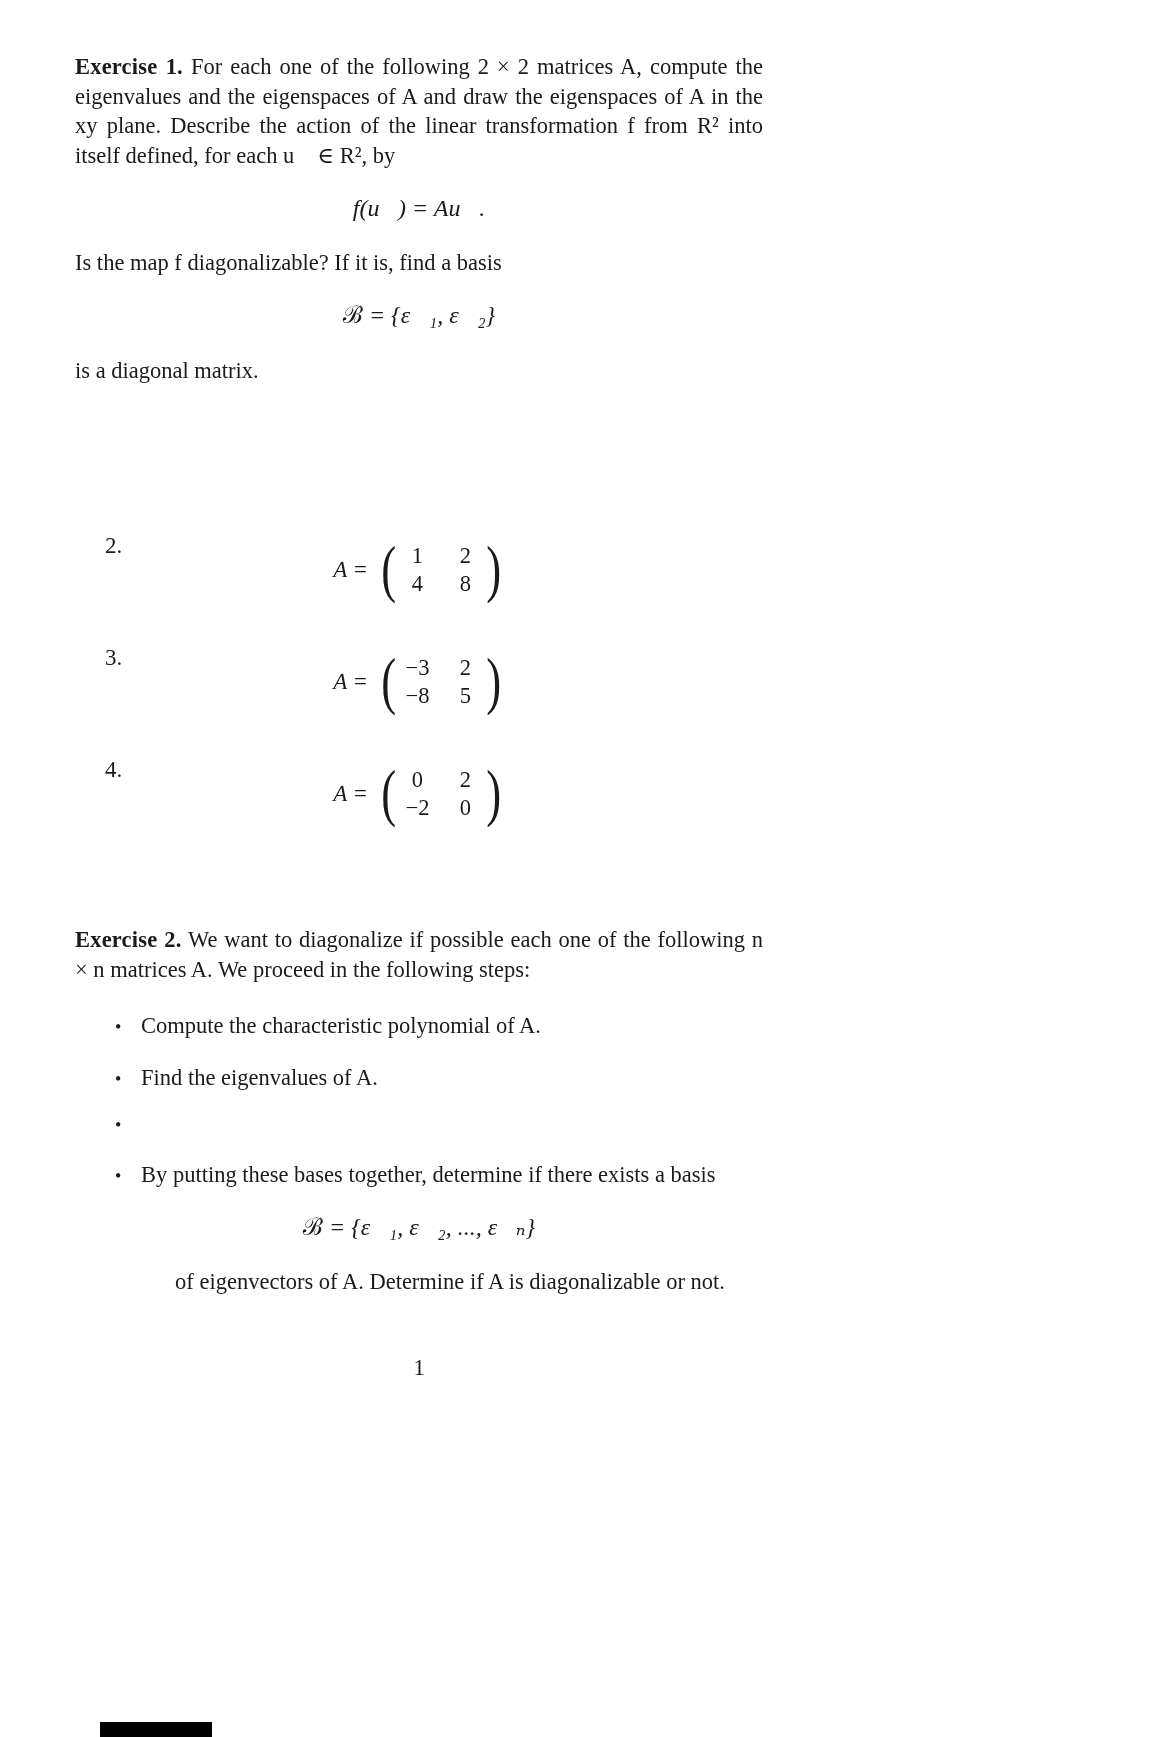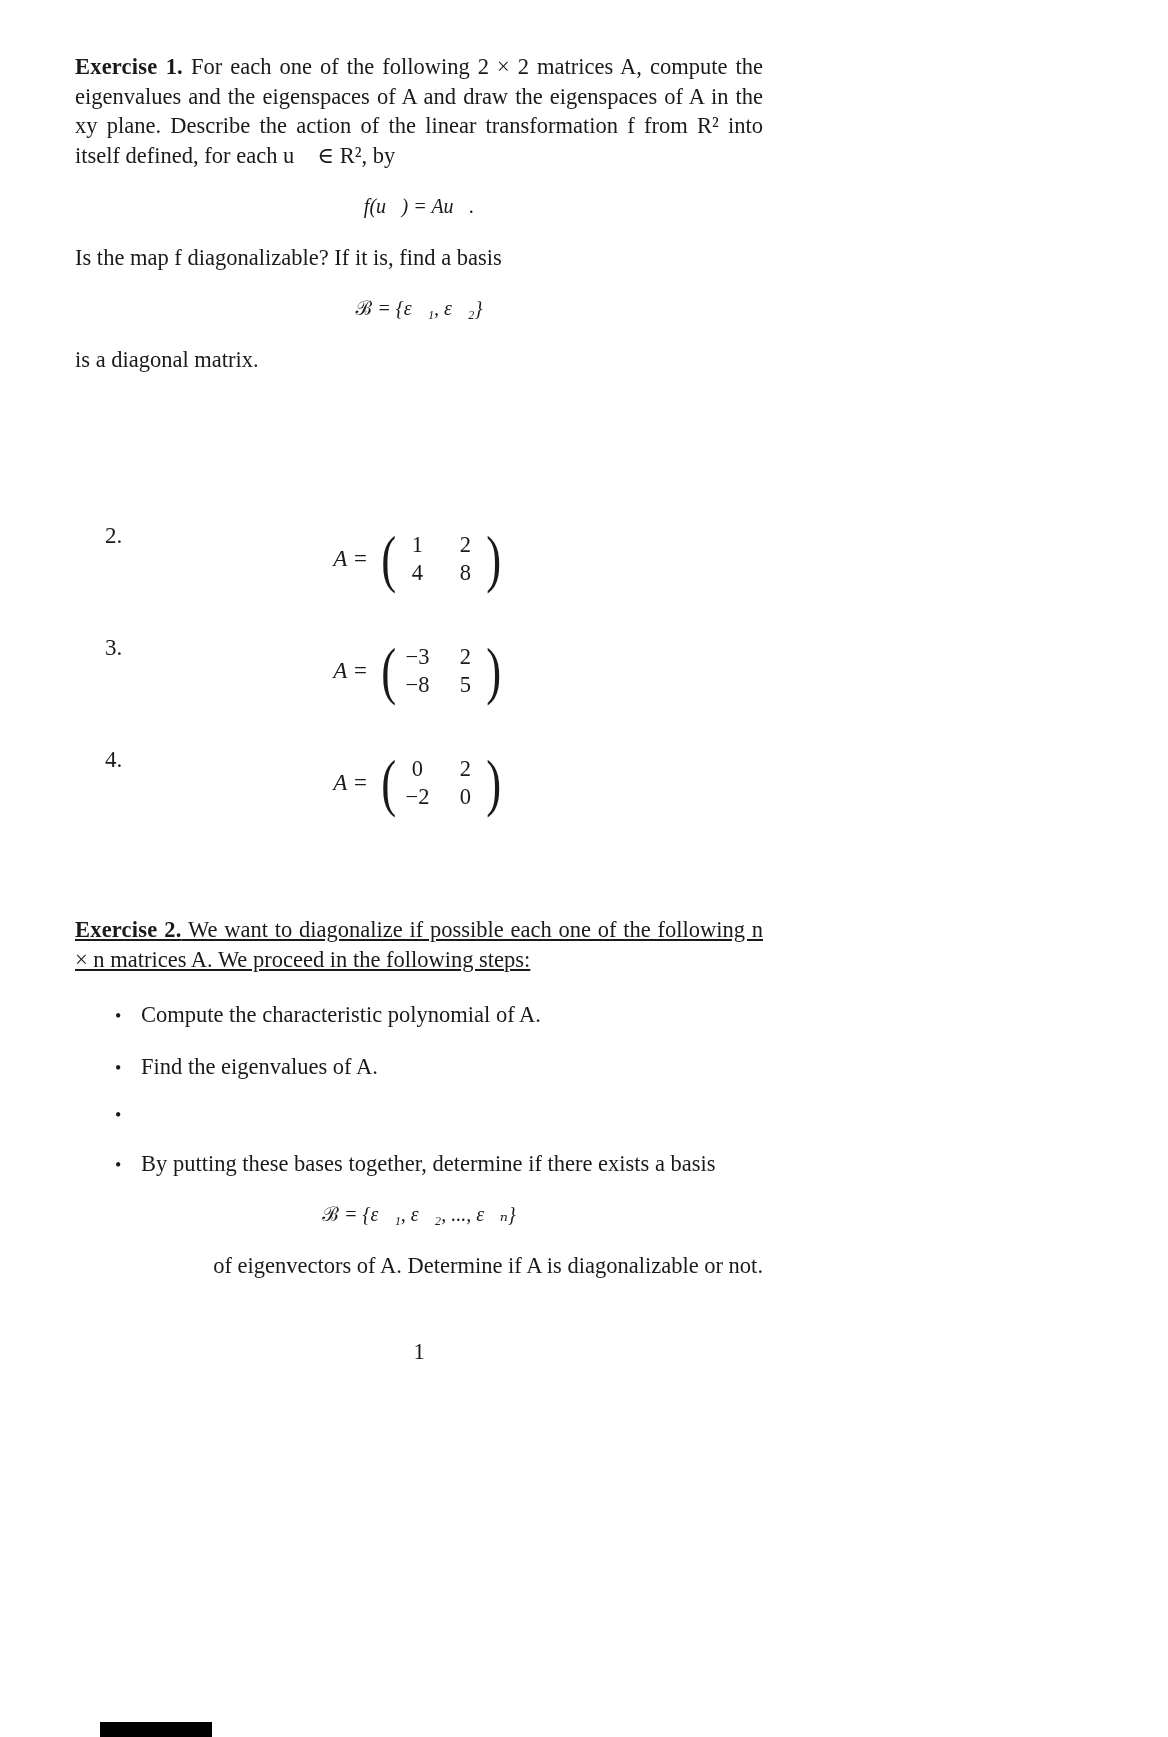--- a/index.html
+++ b/index.html
@@ -24,21 +24,21 @@
   }
   .para {
     margin: 0;
     text-align: justify;
   }
   .para b { letter-spacing: 0.2px; }
   .equation {
     text-align: center;
     font-style: italic;
     margin: 22px 0 24px 0;
-    font-size: 20px;
+    font-size: 24px;
   }
   .mt { margin-top: 24px; }
   
   .items-block { margin-top: 148px; }
   .mat-item {
     position: relative;
     margin-bottom: 36px;
     min-height: 76px;
   }
   .item-no {
@@ -68,37 +68,37 @@
     grid-template-columns: auto auto;
     column-gap: 20px;
     row-gap: 0px;
     text-align: center;
     margin: 0 4px;
     font-size: 22.5px;
     line-height: 1.25;
   }
   .mat-grid span { min-width: 28px; }
   
-  .ex2 { margin-top: 92px; text-decoration: underline; }
+  .ex2 { margin-top: 92px; }
   .bullets { margin-top: 26px; }
   .bullet-row {
     display: flex;
     align-items: baseline;
     padding-left: 40px;
     margin-bottom: 22px;
   }
   .bullet-char {
     width: 26px;
     flex: 0 0 26px;
     font-size: 18px;
   }
   .outro {
     margin: 12px 0 0 0;
     padding-left: 62px;
-    text-align: right;
+    text-align: center;
   }
   .page-number {
     text-align: center;
     margin-top: 56px;
     font-size: 22.5px;
   }
   .scan-artifact {
     position: absolute;
     left: 100px;
     bottom: 0;

